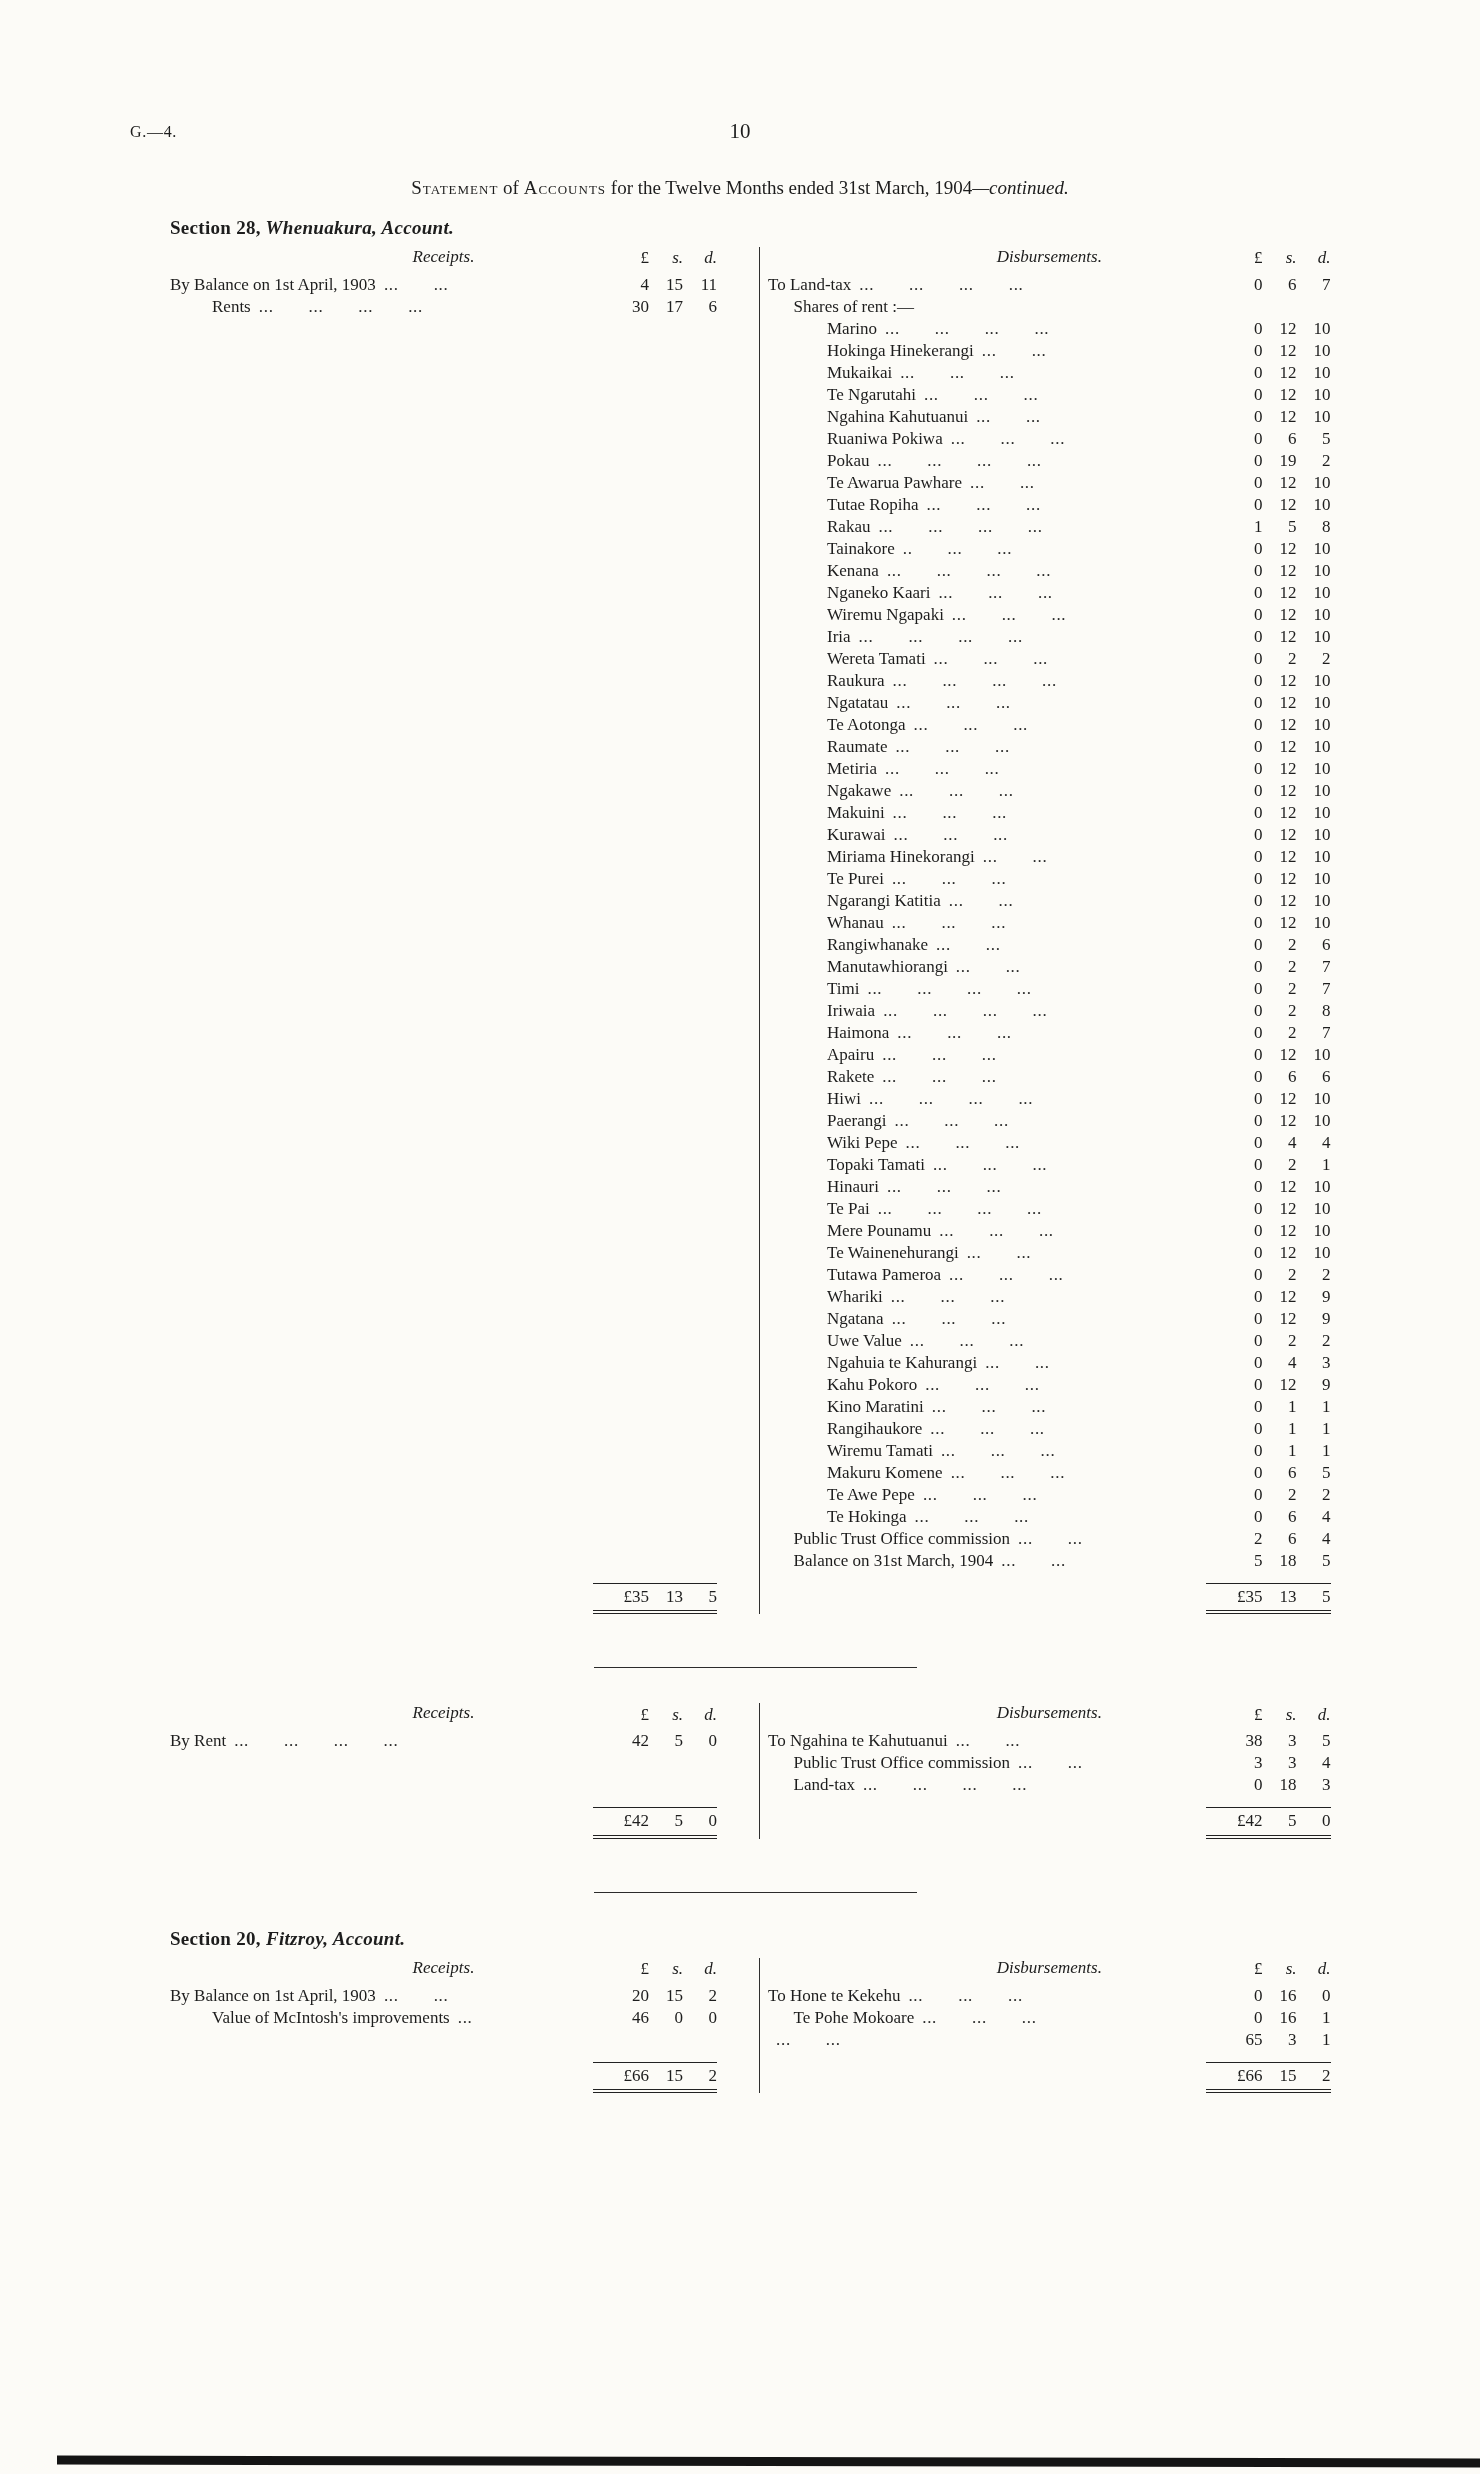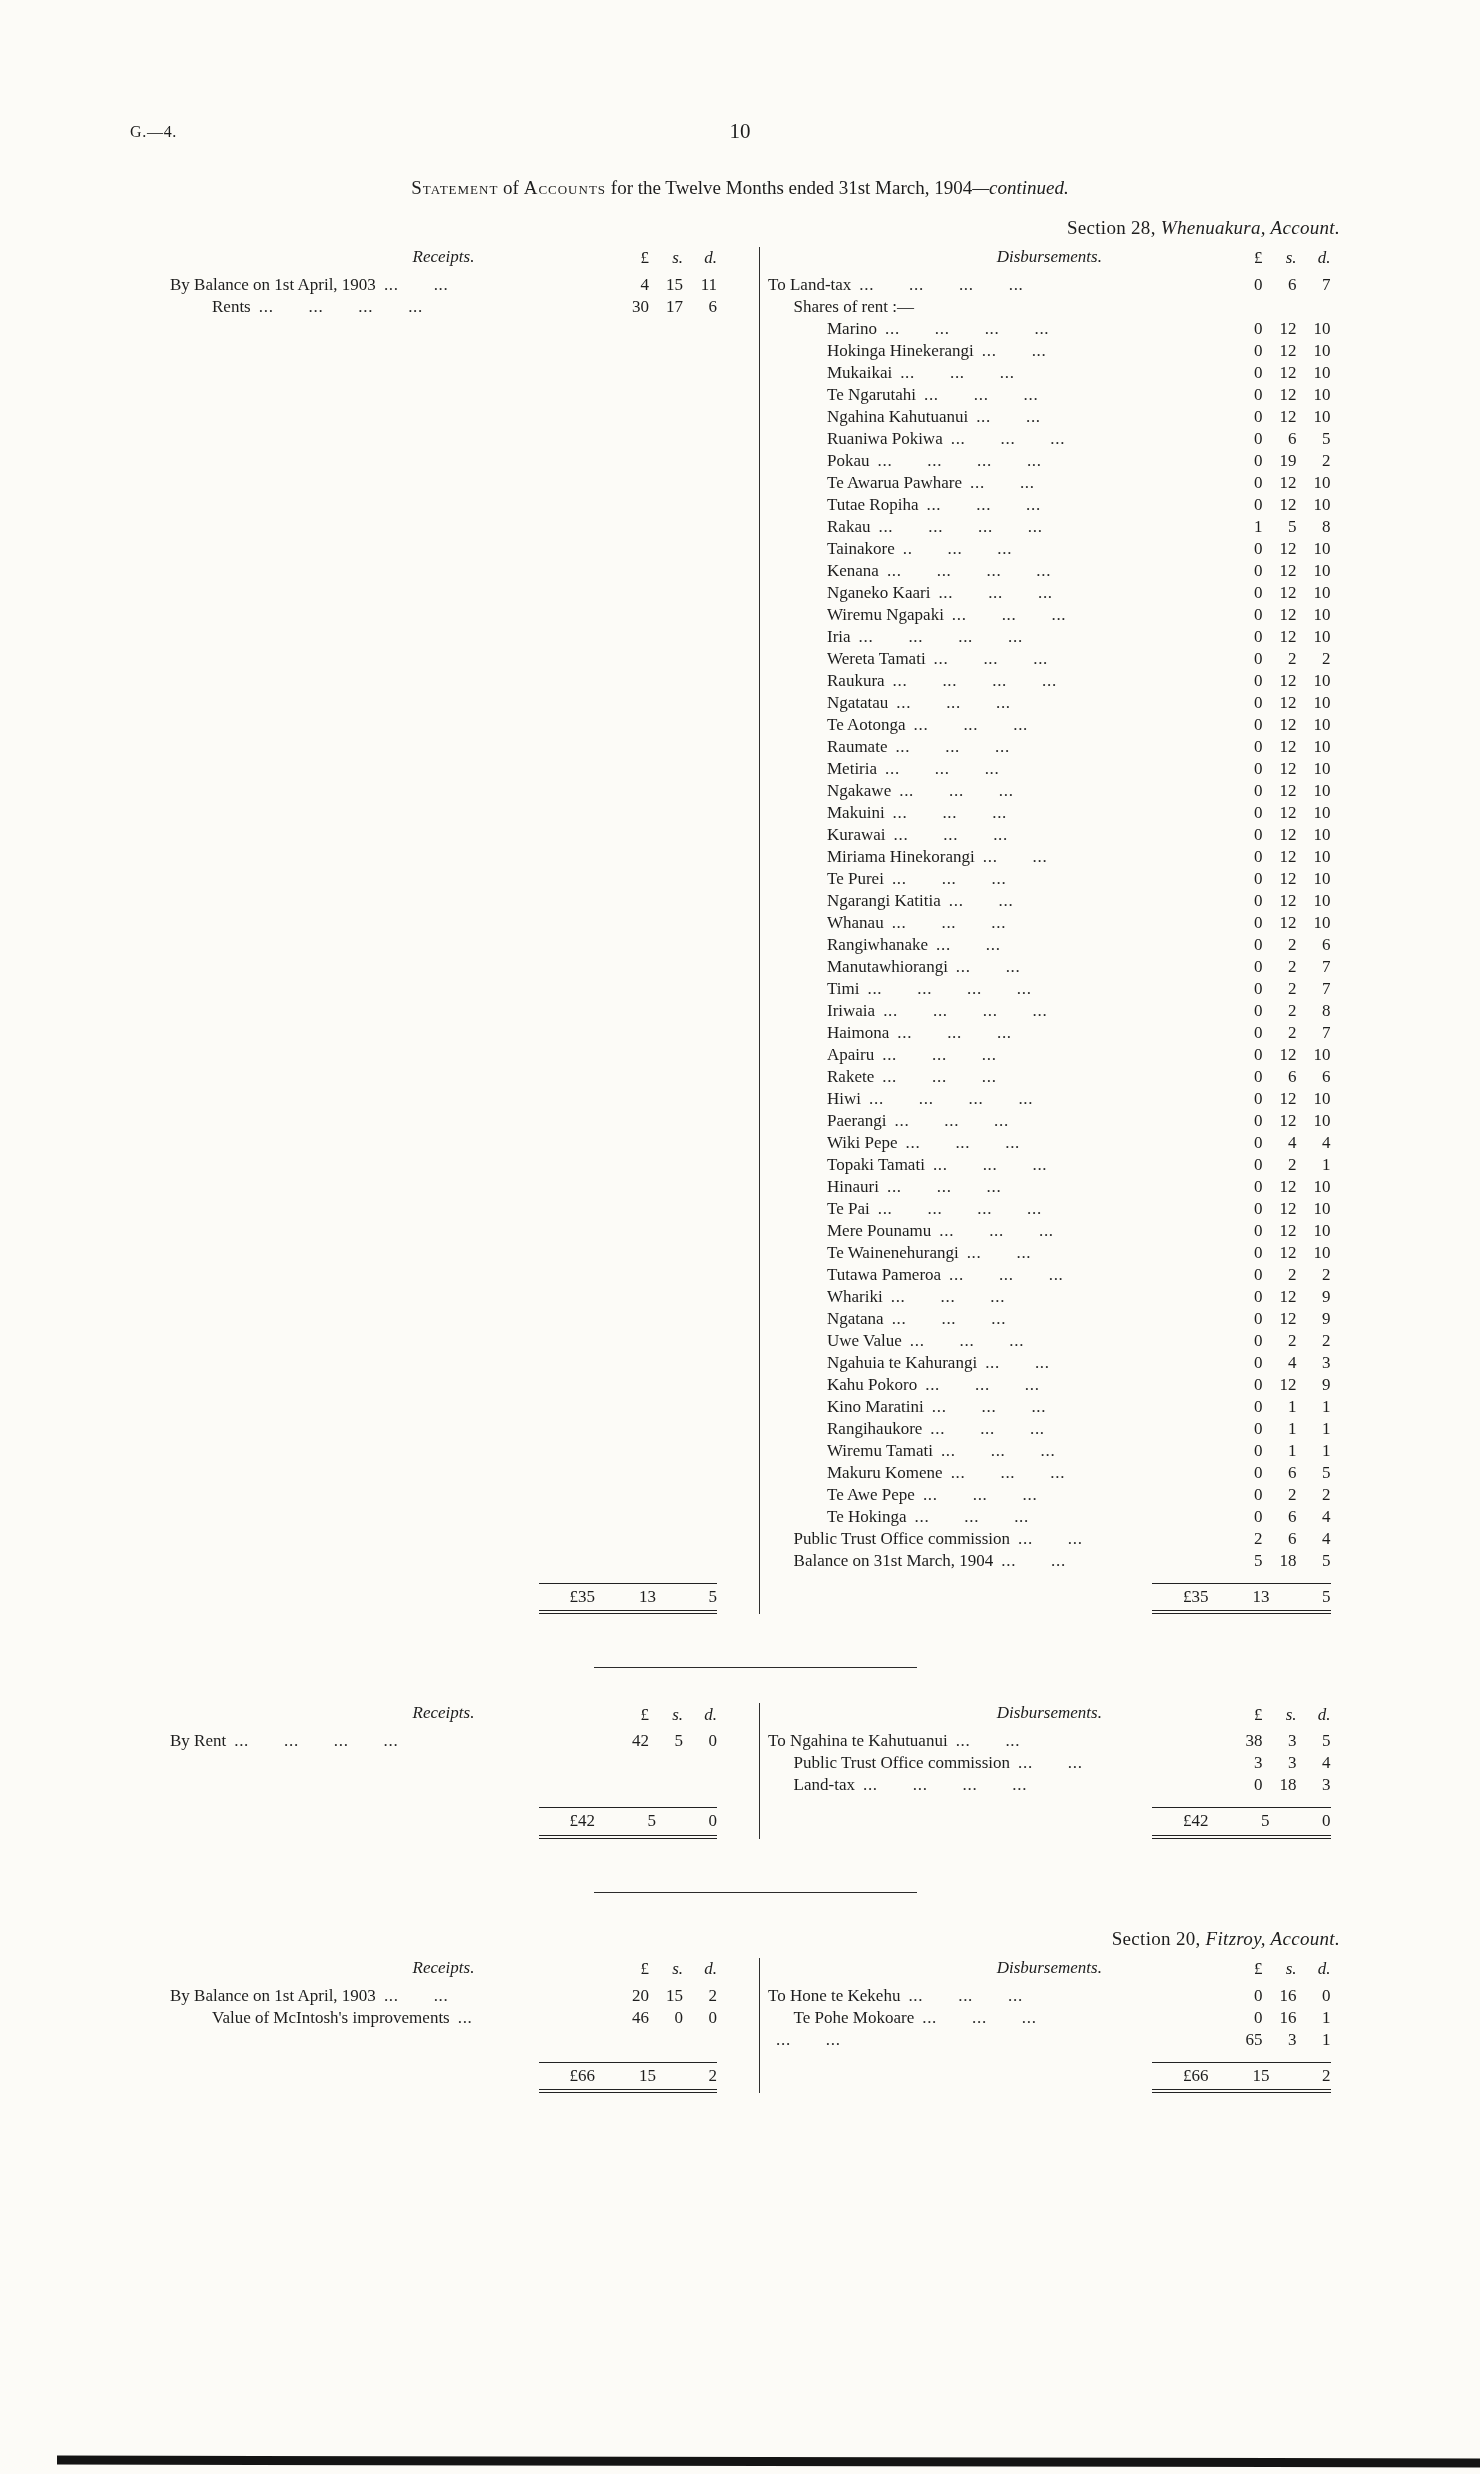--- a/index.html
+++ b/index.html
@@ -15,21 +15,21 @@
   .it { font-style:italic; }
   .sc { font-variant:small-caps; letter-spacing:1px; }
 
   .doc-ref { position:absolute; left:130px; top:123px; font-size:16px; letter-spacing:0.7px; }
   .page-num { position:absolute; left:0; top:119px; width:1480px; text-align:center; font-size:21px; }
   .doc-title { position:absolute; left:0; top:177px; width:1480px; text-align:center; font-size:19px; }
 
   .content { position:absolute; top:217px; left:170px; width:1170px; }
 
   .section-heading {
-    font-size:19px; font-weight:normal; text-align:right;
+    font-size:19px; font-weight:bold; text-align:left;
     letter-spacing:0.3px; margin-bottom:8px;
   }
   .section-heading .hname { font-style:italic; }
 
   .cols { display:flex; align-items:stretch; }
   .col { display:flex; flex-direction:column; }
   .receipts { flex:0 0 589px; padding-right:42px; }
   .disb { flex:1 1 auto; border-left:1.3px solid #2f2f2f; padding-left:8px; padding-right:9.4px; }
 
   .col-head { position:relative; height:27px; font-size:17px; }
@@ -47,21 +47,21 @@
     flex:1 1 auto; overflow:hidden; white-space:nowrap;
     padding:0 4px 0 8px; word-spacing:30px; letter-spacing:0.7px; color:#2a2a2a;
   }
   .row .amt { flex:0 0 auto; align-self:flex-end; }
 
   .receipts .ind-1 .label { margin-left:42px; }
   .disb .ind-1 .label { margin-left:25.6px; }
   .disb .ind-2 .label { margin-left:59px;text-align:right; }
 
   .total-row { margin-top:auto; padding-top:10.8px; display:flex; justify-content:flex-end; font-size:17px; line-height:22px; }
-  .total-box { border-top:1.3px solid #222; border-bottom:4.7px double #222; padding:2px 0 2.7px 9.4px;gap:27px; }
+  .total-box { border-top:1.3px solid #222; border-bottom:4.7px double #222; padding:2px 0 2.7px 9.4px; }
   .total-box .l { width:47px; }
 
   .section-rule { width:323px; margin:53px auto 35px; border-top:1.3px solid #2b2b2b; }
 
   .scan-bar {
     position:absolute; left:57px; right:0; bottom:9.4px; height:8.8px;
     background:#141414; transform:rotate(0.12deg);
   }
 </style>
 </head>

